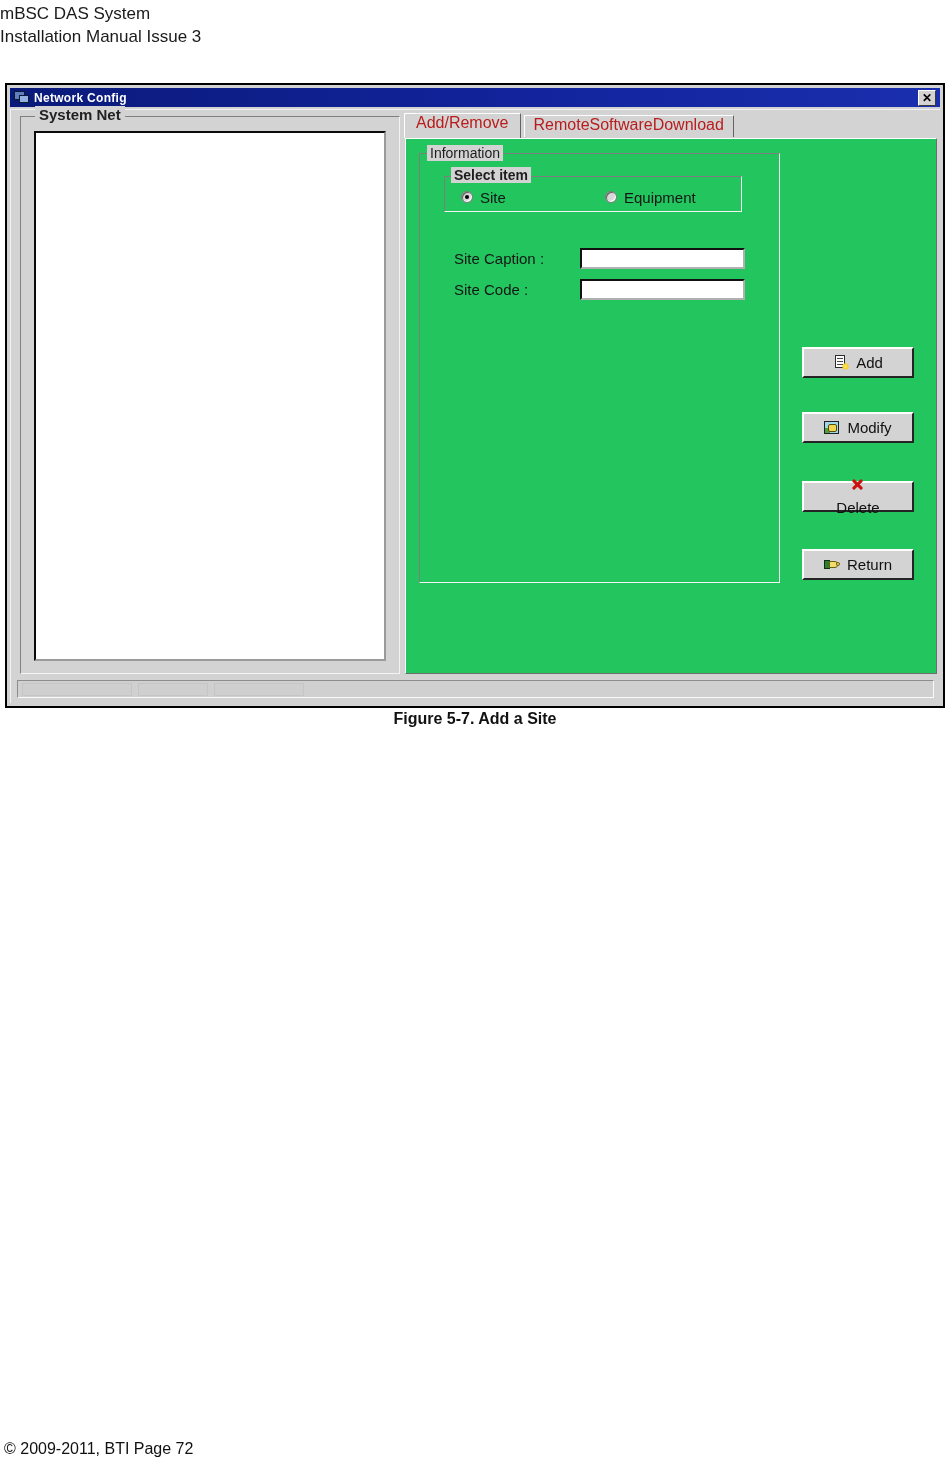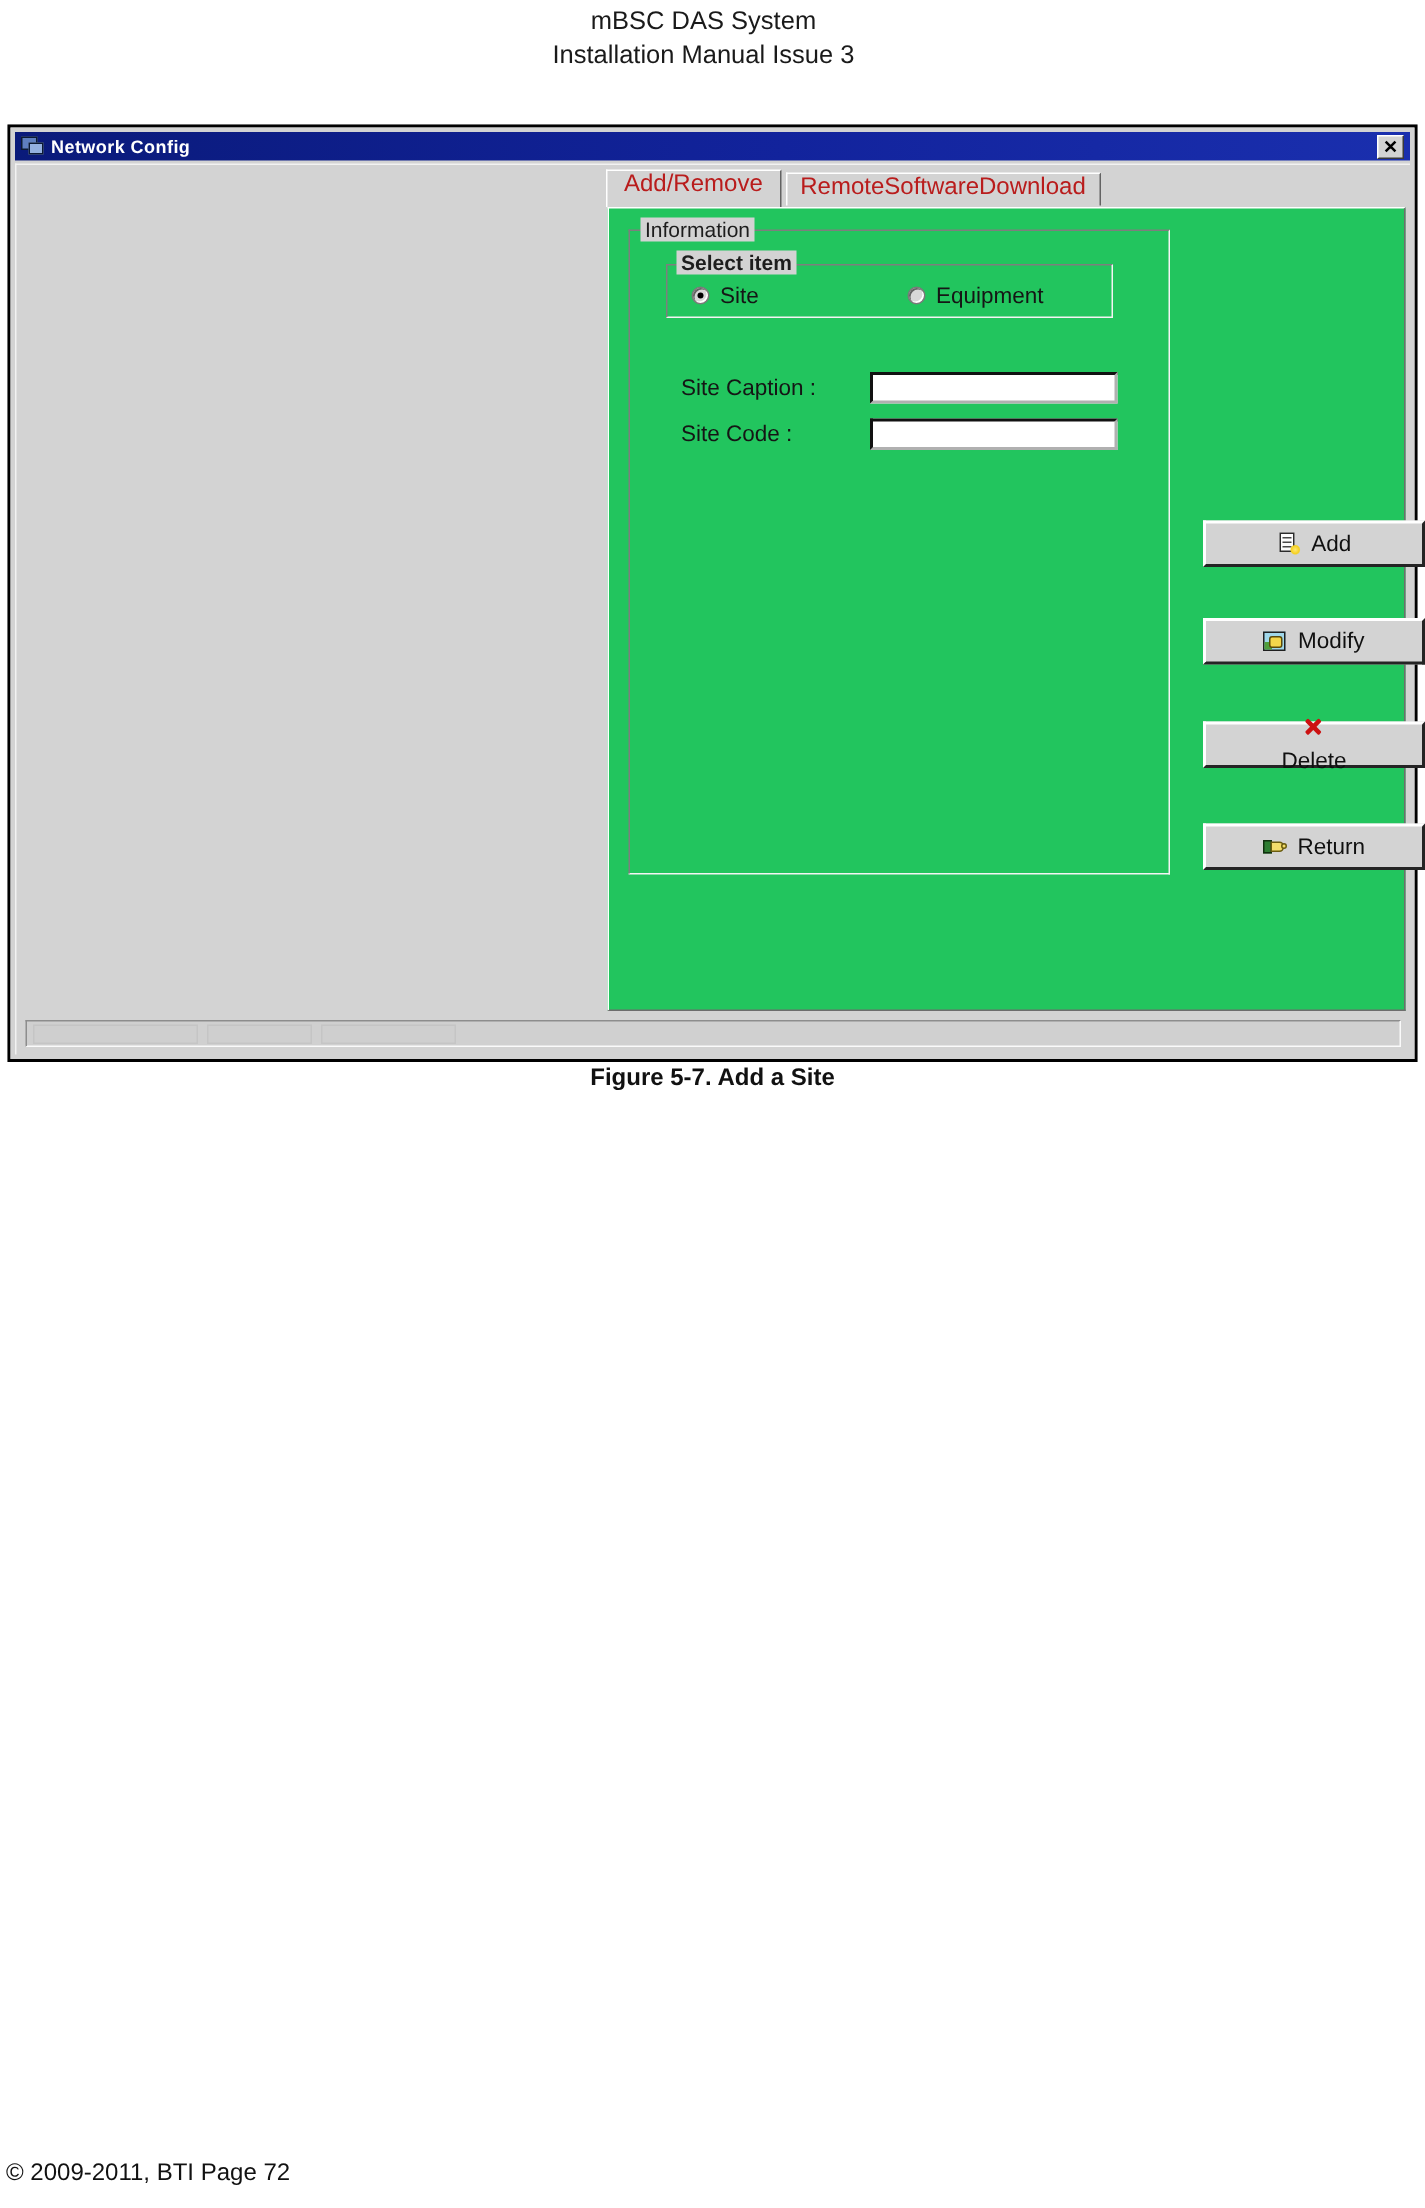--- a/index.html
+++ b/index.html
@@ -14,21 +14,21 @@
     position: relative;
     overflow: hidden;
   }
 
   
   .page-header {
     position: absolute;
     top: 0;
     left: 0;
     width: 950px;
-    text-align: center;
+    text-align: left;
     padding-top: 2px;
   }
   .page-header .line {
     font-size: 17px;
     color: #1a1a1a;
     line-height: 23px;
     padding-right: 12px;
     white-space: nowrap;
   }
 
@@ -339,21 +339,21 @@
   }
   .field.caption { left: 34px; top: 94px; width: 310px; }
   .field.caption .finput { left: 126px; }
   .field.code { left: 34px; top: 125px; width: 310px; }
   .field.code .finput { left: 126px; }
 
   
   .btn {
     position: absolute;
     left: 396px;
-    width: 148px;
+    width: 112px;
     height: 31px;
     background: #d3d3d3;
     border-top: 2px solid #ffffff;
     border-left: 2px solid #ffffff;
     border-right: 2px solid #242424;
     border-bottom: 2px solid #242424;
     display: flex;
     align-items: center;
     justify-content: center;
     box-sizing: border-box;
@@ -536,20 +536,24 @@
       </span>
       <span class="tb-title">Network Config</span>
       <span class="tb-spacer"></span>
       <span class="tb-close">
         <span>✕</span>
       </span>
     </div>
 
     <div class="client">
 
+      <div class="grp-systemnet">
+        <span class="grp-label">System Net</span>
+        <div class="tree-area"></div>
+      </div>
 
       <div class="tabctl">
         <div class="tabstrip">
           <div class="tab active">
             <span>Add/Remove</span>
           </div>
           <div class="tab inactive">
             <span>RemoteSoftwareDownload</span>
           </div>
         </div>

